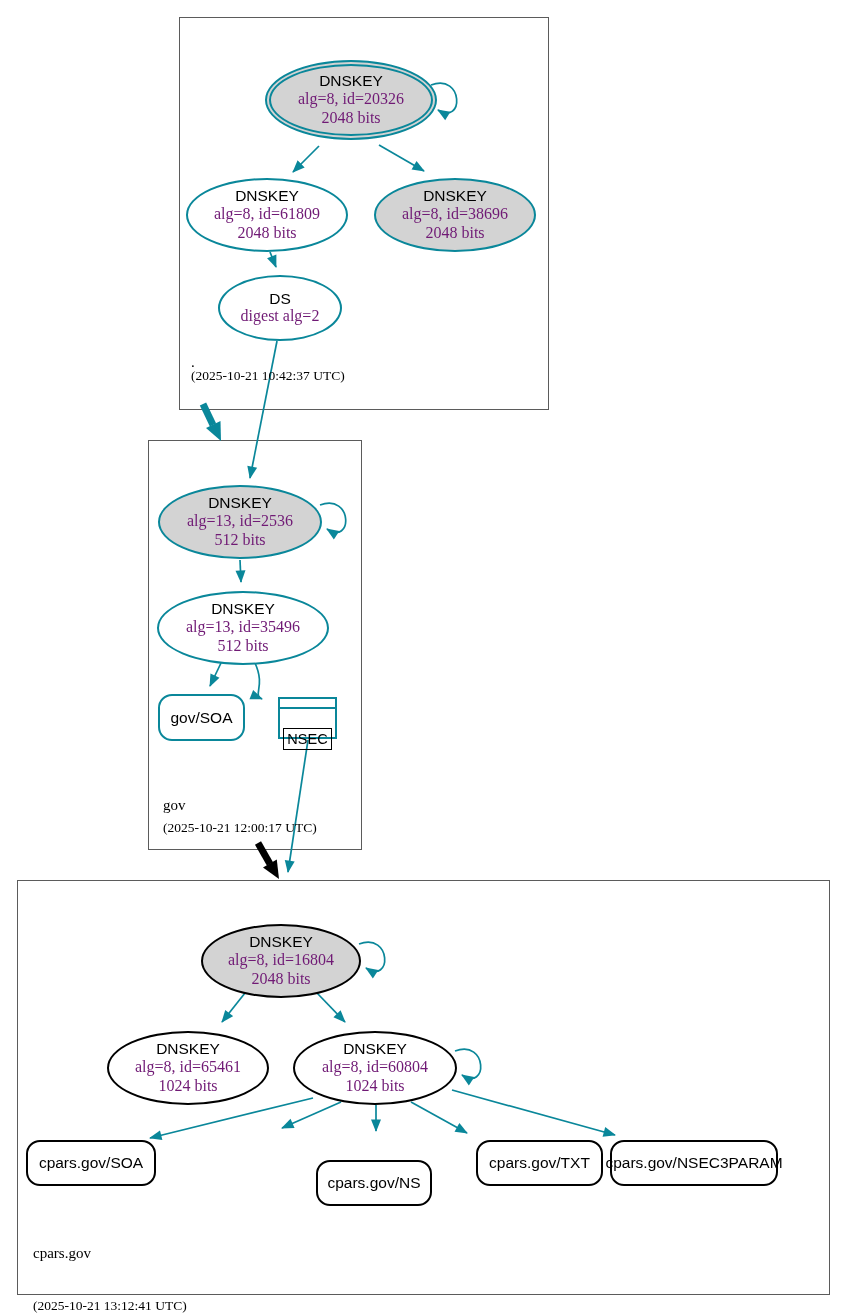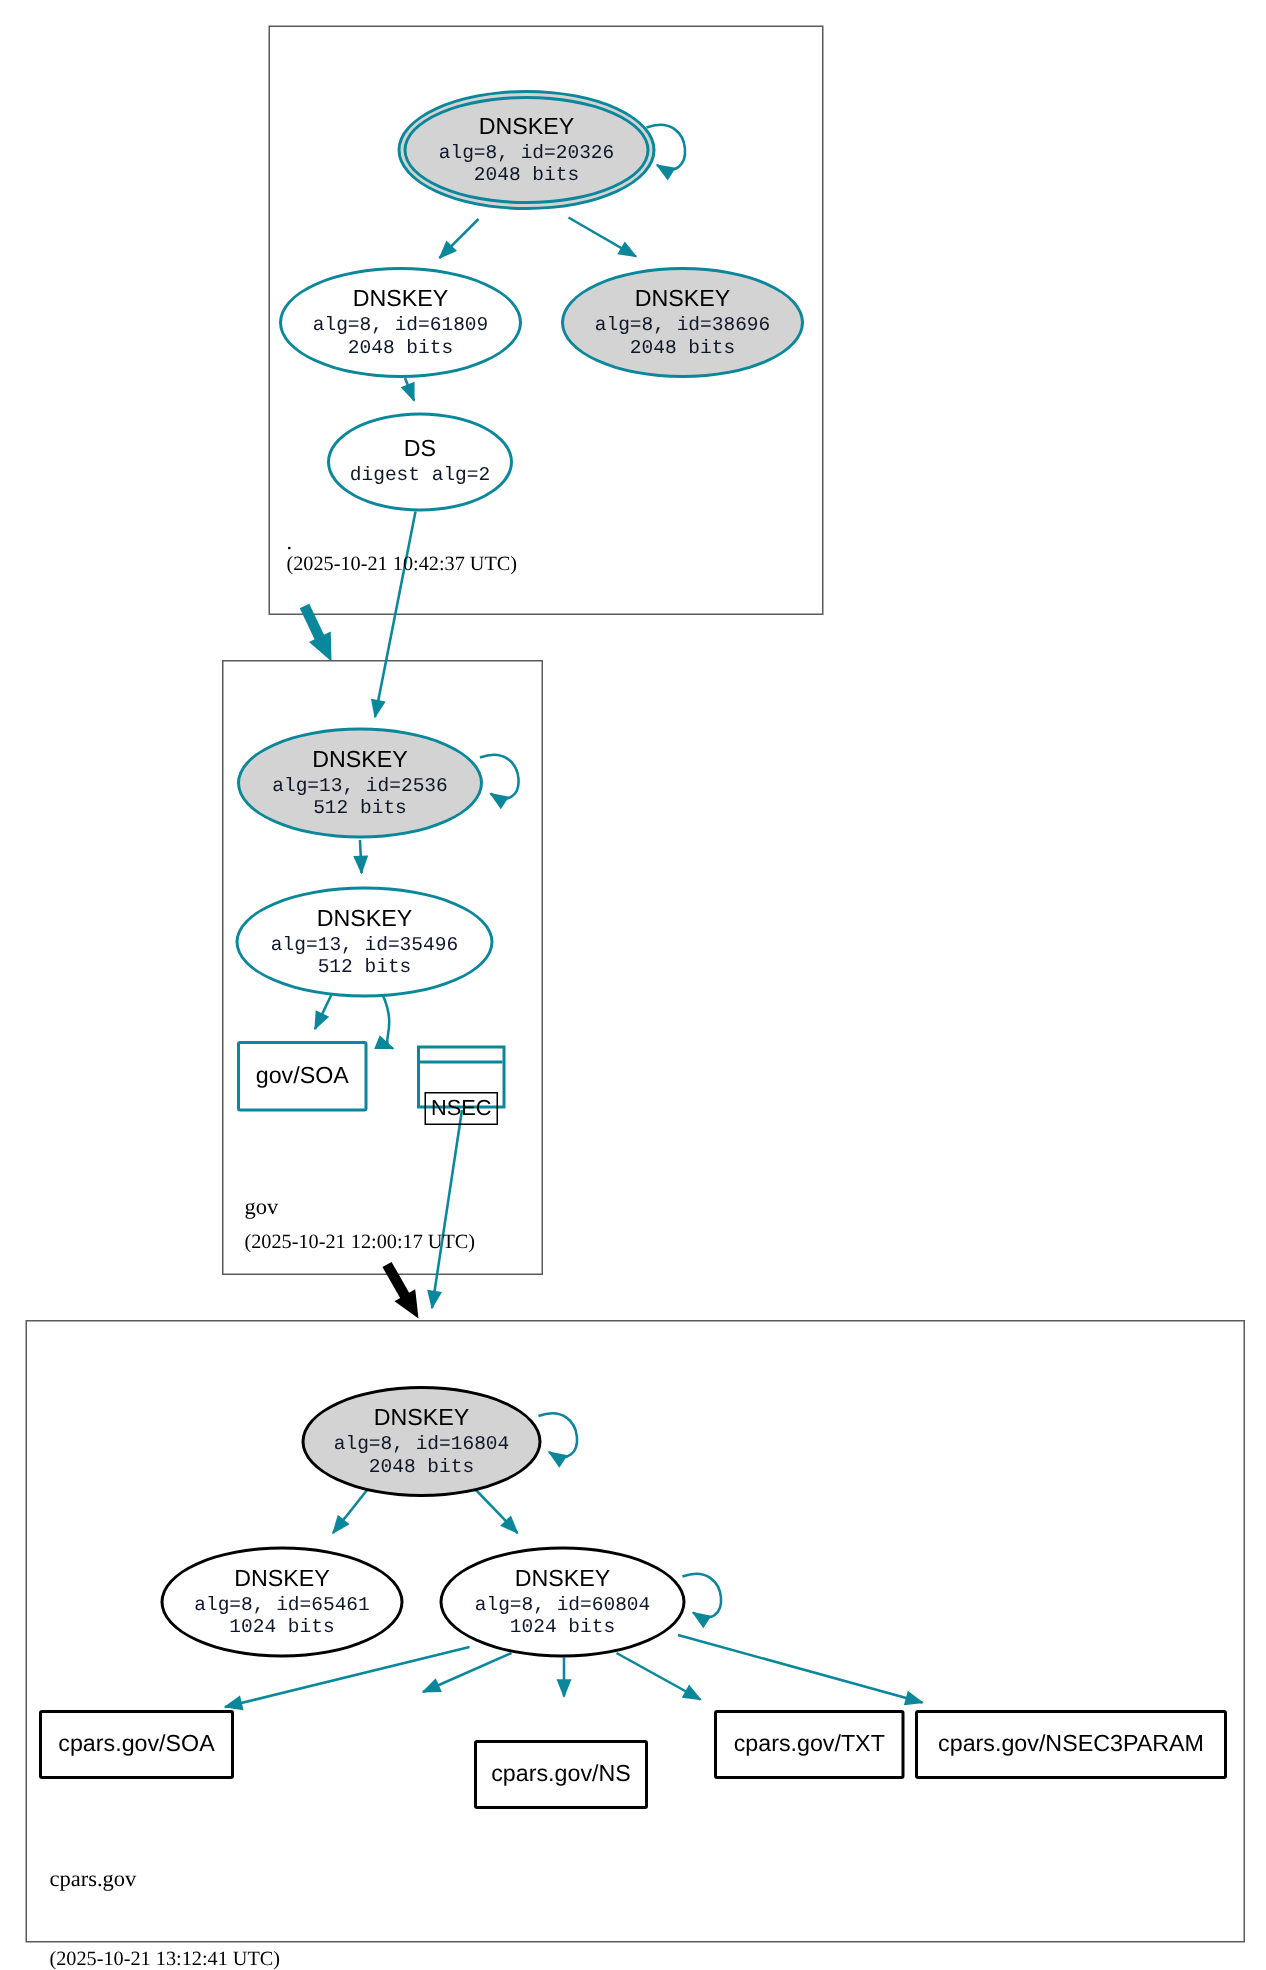--- a/index.html
+++ b/index.html
@@ -26,54 +26,54 @@
 
   
   .node{position:absolute;box-sizing:border-box;display:flex;flex-direction:column;
         align-items:center;justify-content:center;text-align:center;}
   .ellipse{border-radius:50%;}
   .teal-b{border:2px solid #0a879a;}
   .black-b{border:2px solid #000;}
   .gray-f{background:#d3d3d3;}
   .white-f{background:#ffffff;}
   .node-title{font-size:15.5px;line-height:1.15;color:#000;}
-  .node-detail{font-family:Liberation Mono, monospace;font-size:13px;line-height:1.18;color:#0f172a;}
+  .node-detail{font-family:Liberation Serif, serif;font-size:16px;line-height:1.18;color:#701a75;}
 
   
   #n-root-ksk{left:265px;top:60px;width:172px;height:80px;padding:2px;}
   #n-root-ksk .inner{width:100%;height:100%;border-radius:50%;border:2px solid #0a879a;
         display:flex;flex-direction:column;align-items:center;justify-content:center;box-sizing:border-box;}
   #n-root-zsk{left:186px;top:178px;width:162px;height:74px;}
   #n-root-key3{left:374px;top:178px;width:162px;height:74px;}
   #n-root-ds{left:218px;top:275px;width:124px;height:66px;}
 
   
   #n-gov-ksk{left:158px;top:485px;width:164px;height:74px;}
   #n-gov-zsk{left:157px;top:591px;width:172px;height:74px;}
   .rr{position:absolute;box-sizing:border-box;display:flex;align-items:center;justify-content:center;
-      border-radius:2px;background:#fff;font-size:15.5px;color:#000;text-align:center;}
+      border-radius:14px;background:#fff;font-size:15.5px;color:#000;text-align:center;}
   #n-gov-soa{left:158px;top:694px;width:87px;height:47px;border:2px solid #0a879a;}
 
   
   #n-gov-nsec{position:absolute;left:278px;top:697px;width:59px;height:42px;box-sizing:border-box;
       border:2px solid #0a879a;background:#fff;}
   #n-gov-nsec .band{height:8px;border-bottom:2px solid #0a879a;}
   #n-gov-nsec .lbl-wrap{display:flex;align-items:center;justify-content:center;height:28px;}
   #n-gov-nsec .lbl{border:1px solid #000;padding:0 3px;font-size:14.5px;line-height:1.4;margin-top:32px;}
 
   
   #n-cp-ksk{left:201px;top:924px;width:160px;height:74px;}
   #n-cp-zsk1{left:107px;top:1031px;width:162px;height:74px;}
   #n-cp-zsk2{left:293px;top:1031px;width:164px;height:74px;}
   #n-cp-soa{left:26px;top:1140px;width:130px;height:46px;border:2px solid #000;}
   #n-cp-a{left:179px;top:1133px;width:113px;height:60px;border:2px solid #000;flex-direction:column;
           display:flex;align-items:center;justify-content:center;padding:2px 0;}
   #n-cp-ns{left:316px;top:1140px;width:116px;height:46px;border:2px solid #000;margin-top:20px;}
   #n-cp-txt{left:458px;top:1140px;width:127px;height:46px;border:2px solid #000;margin-left:18px;}
-  #n-cp-nsec3{left:610px;top:1140px;width:208px;height:46px;border:2px solid #000;}
+  #n-cp-nsec3{left:610px;top:1140px;width:168px;height:46px;border:2px solid #000;}
   .warn{margin-top:1px;}
 </style>
 </head>
 <body>
 
 <div id="canvas">
 
   <div class="zone-box" id="zone-root"></div>
   <div class="zone-box" id="zone-gov"></div>
   <div class="zone-box" id="zone-cpars"></div>

